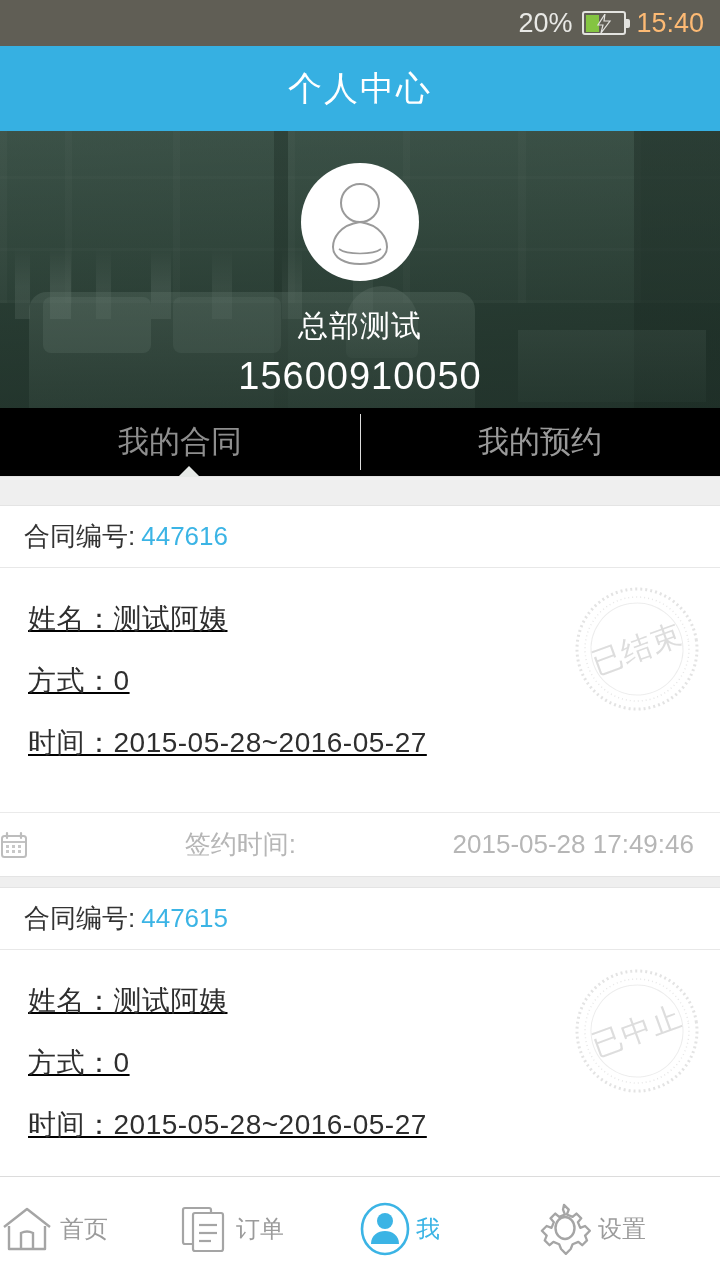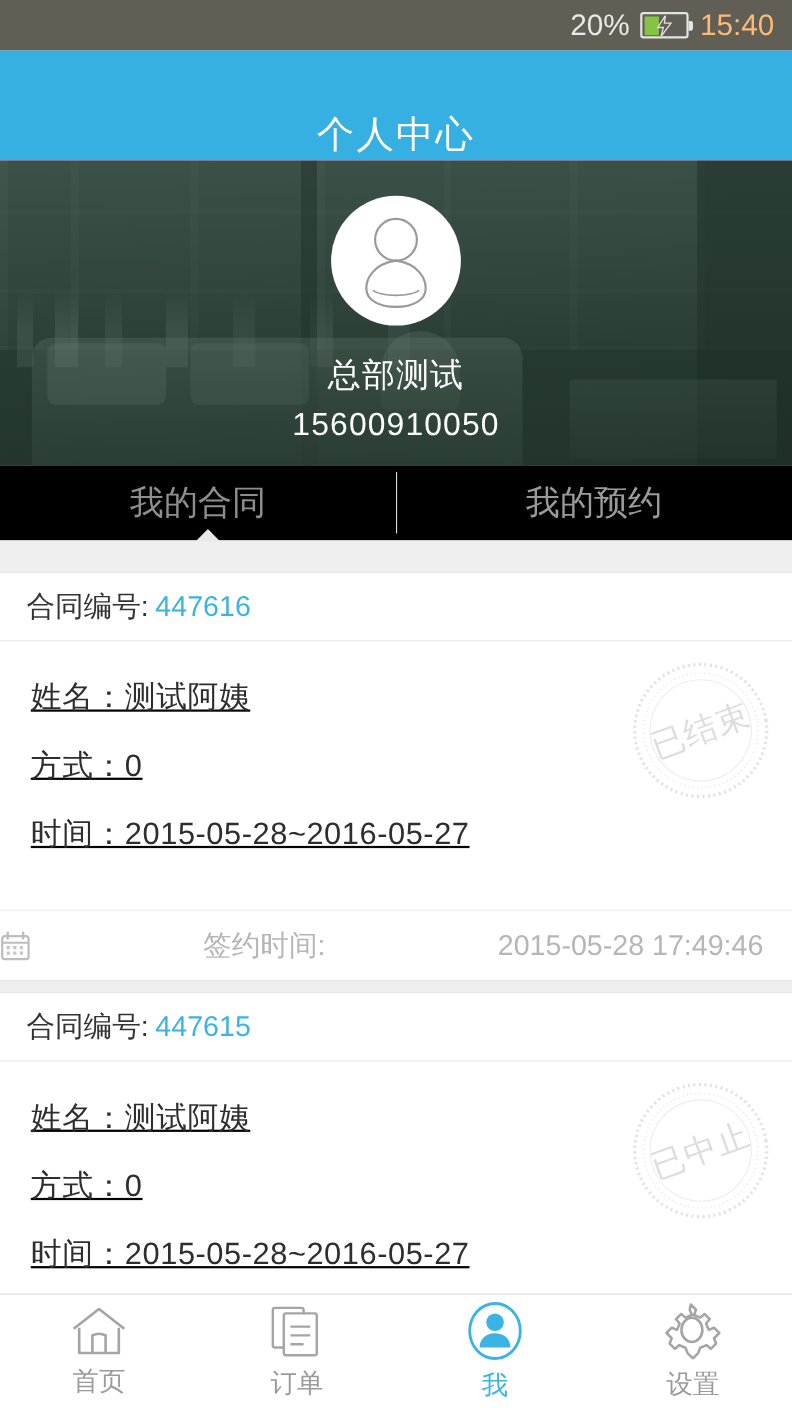--- a/index.html
+++ b/index.html
@@ -22,22 +22,22 @@
   .battery::after {
     content:""; position:absolute; right:-6px; top:6px; width:4px; height:9px;
     background:#e3e3df; border-radius: 0 2px 2px 0;
   }
   .battery-fill { position:absolute; left:1.5px; top:1.5px; bottom:1.5px; width:13px; background:#84c442; }
   .bolt { position:absolute; left:12px; top:1px; width:16px; height:19px; }
   .status-time { font-size: 27px; color:#fdba74; }
 
   
   .header {
-    height: 100px; background: #36b0e2; color:#ffffff;
-    display:flex; align-items:flex-end; justify-content:center;
+    height: 85px; background: #36b0e2; color:#ffffff;
+    display:flex; align-items:center; justify-content:center;
   }
   .header-title { font-size: 34px; letter-spacing: 2px; }
 
   
   .banner {
     position: relative; height: 277px; overflow:hidden;
     background: #be185d;
   }
   .banner-photo { position:absolute; inset:0; }
   
@@ -111,21 +111,21 @@
     position:absolute; left:50%; top:32px; transform: translateX(-50%);
     width: 118px; height:118px; border-radius:50%; background:#ffffff;
     display:flex; align-items:center; justify-content:center;
   }
   .profile-name {
     position:absolute; left:0; right:0; top:175px; text-align:center;
     color:#ffffff; font-size:30px; letter-spacing:1px;
   }
   .profile-phone {
     position:absolute; left:0; right:0; top:224px; text-align:center;
-    color:#ffffff; font-size:29px; letter-spacing:1px;
+    color:#ffffff; font-size:38px; letter-spacing:1px;
   }
 
   
   .tabs { position:relative; height: 68px; background:#000000; display:flex; }
   .tab {
     flex:1; display:flex; align-items:center; justify-content:center;
     font-size: 31px; color:#9a9a9a; position:relative;
   }
   .tab.active { color:#8e8e8e; }
   .tab-divider {
@@ -162,21 +162,21 @@
     font-size: 26px; color:#b6b6b6;
   }
   .card-gap { height: 12px; background:#efefef; border-top:1px solid #e4e4e4; border-bottom:1px solid #e4e4e4; }
 
   
   .bottomnav {
     position:absolute; left:0; bottom:0; width:720px; height:104px;
     background:#ffffff; border-top:1px solid #dcdcdc; display:flex;
   }
   .nav-item {
-    flex:1; display:flex; flex-direction:column; align-items:center; justify-content:center; gap:6px;
+    flex:1; display:flex; flex-direction:row; align-items:center; gap:6px;
   }
   .nav-label { font-size: 24px; color:#9b9b9b; }
   .nav-item.active .nav-label { color:#3bb4e5; }
 </style>
 </head>
 <body>
 
 <div class="screen">
 
   <div class="statusbar">

